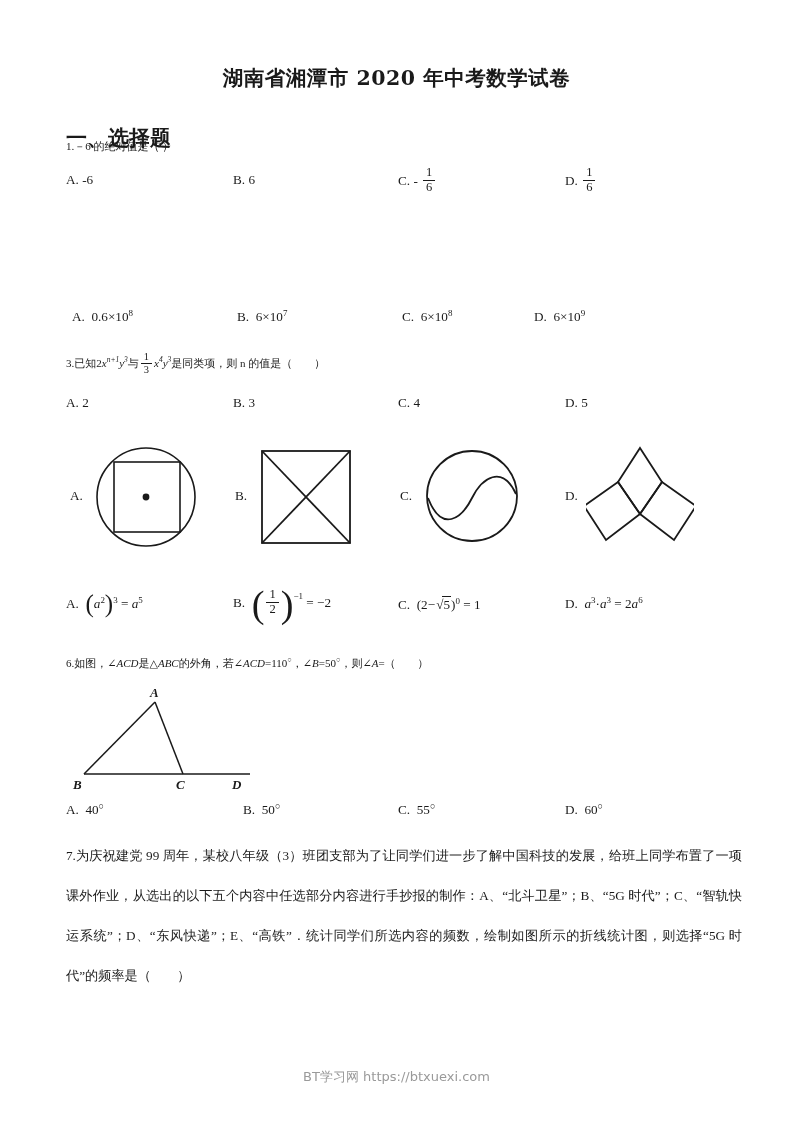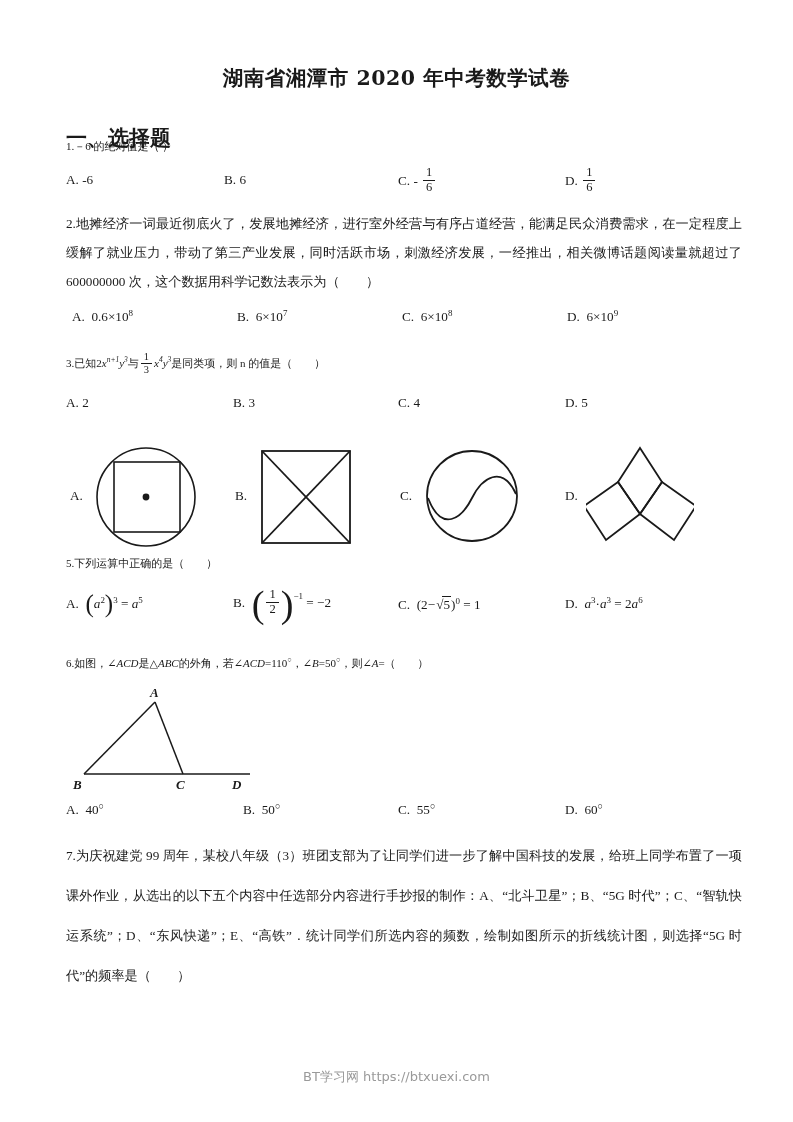--- a/index.html
+++ b/index.html
@@ -124,54 +124,53 @@
 
   <div class="doc-title">湖南省湘潭市 2020 年中考数学试卷</div>
 
   <div class="section-head">一、选择题</div>
 
   <div class="qline" style="top:138px;">1.－6 的绝对值是（   ）</div>
   <div class="opt" style="left:66px; top:172px;">
     <span>A.</span>
     <span>-6</span>
   </div>
-  <div class="opt" style="left:224px; top:172px;">
+  <div class="opt" style="left:233px; top:172px;">
     <span>B.</span>
     <span>6</span>
   </div>
   <div class="opt" style="left:398px; top:168px;">
     
     <span>C. -</span>
     <span class="frac">
       <span class="num">1</span>
       <span class="den">6</span>
     </span>
   </div>
   <div class="opt" style="left:565px; top:168px;">
     <span>D.</span>
     <span class="frac">
       <span class="num">1</span>
       <span class="den">6</span>
     </span>
   </div>
 
-  <div class="qpara" style="top:209px;">2.地摊经济一词最近彻底火了，发展地摊经济，进行室外经营与有序占道经营，能满足民众消费需求，在一定程度上缓解了就业压力，带动了第三产业发展，同时活跃市场，刺激经济发展，一经推出，相关微博话题阅读量就超过了 600000000 次，这个数据用科学记数法表示为（　　）</div>
   <div class="opt" style="left:72px; top:309px;">
     <span>A.</span>
     <span>&nbsp;<span>0.6</span>×10<sup>8</sup></span>
   </div>
   <div class="opt" style="left:237px; top:309px;">
     <span>B.</span>
     <span>&nbsp;<span>6</span>×10<sup>7</sup></span>
   </div>
   <div class="opt" style="left:402px; top:309px;">
     <span>C.</span>
     <span>&nbsp;<span>6</span>×10<sup>8</sup></span>
   </div>
-  <div class="opt" style="left:567px; top:309px;">
+  <div class="opt" style="left:534px; top:309px;">
     <span>D.</span>
     <span>&nbsp;<span>6</span>×10<sup>9</sup></span>
   </div>
 
   <div class="qline" style="top:353px;">
     <span>3.已知</span><span class="mathit"><span class="mono-n">2</span><span>x</span><sup>n+1</sup><span>y</span><sup>3</sup></span><span>与</span><span class="frac"><span class="num">1</span><span class="den">3</span></span><span class="mathit"><span>x</span><sup>4</sup><span>y</span><sup>3</sup></span><span>是同类项，则 n 的值是（　　）</span>
   </div>
   <div class="opt" style="left:66px; top:395px;">
     <span>A.</span>
     <span>2</span>
@@ -220,21 +219,20 @@
   <div class="figbox" style="left:586px; top:444px;">
     <svg width="108" height="104" viewBox="0 0 108 104">
       <g fill="none" stroke="#1a1a1a" stroke-width="1.8" stroke-linejoin="miter">
         <polygon points="54,4 76,38 54,70 32,38"></polygon>
         <polygon points="54,70 32,38 -2,62 20,96"></polygon>
         <polygon points="54,70 76,38 110,62 88,96"></polygon>
       </g>
     </svg>
   </div>
 
-  <div class="qline" style="top:555px;">5.下列运算中正确的是（　　）</div>
 
   <div class="opt" style="left:66px; top:596px;">
     <span>A.</span>
     <span>&nbsp;<span class="paren-big">(</span><span class="mathit">a</span><sup>2</sup><span class="paren-big">)</span><sup>3</sup> = <span class="mathit">a</span><sup>5</sup></span>
   </div>
   <div class="opt" style="left:233px; top:590px;">
     <span>B.</span>
     <span>&nbsp;<span class="paren-big" style="font-size:2.9em; top:0.02em;">(</span><span class="frac"><span class="num">1</span><span class="den">2</span></span><span class="paren-big" style="font-size:2.9em; top:0.02em;">)</span><sup style="position:relative; top:-0.35em;">−1</sup> = −2</span>
   </div>
   <div class="opt" style="left:398px; top:596px;">

